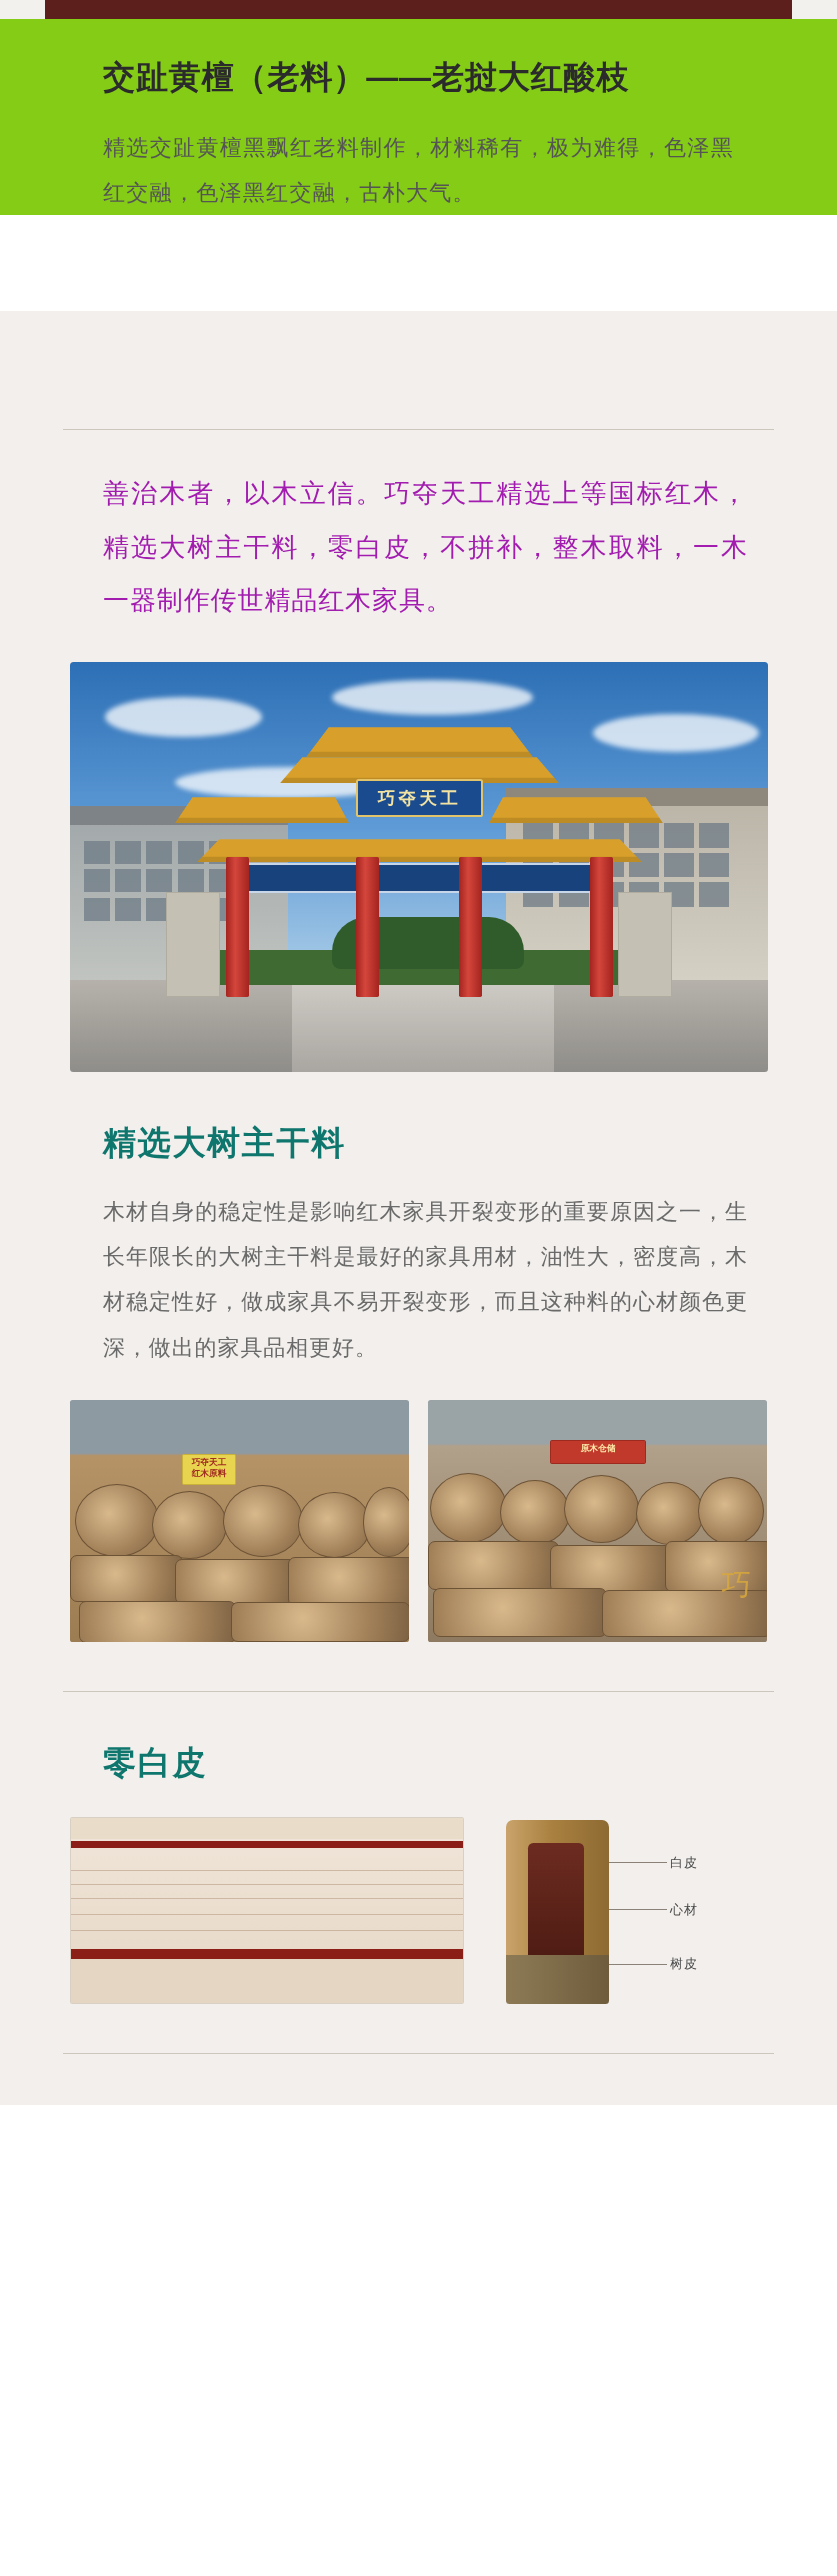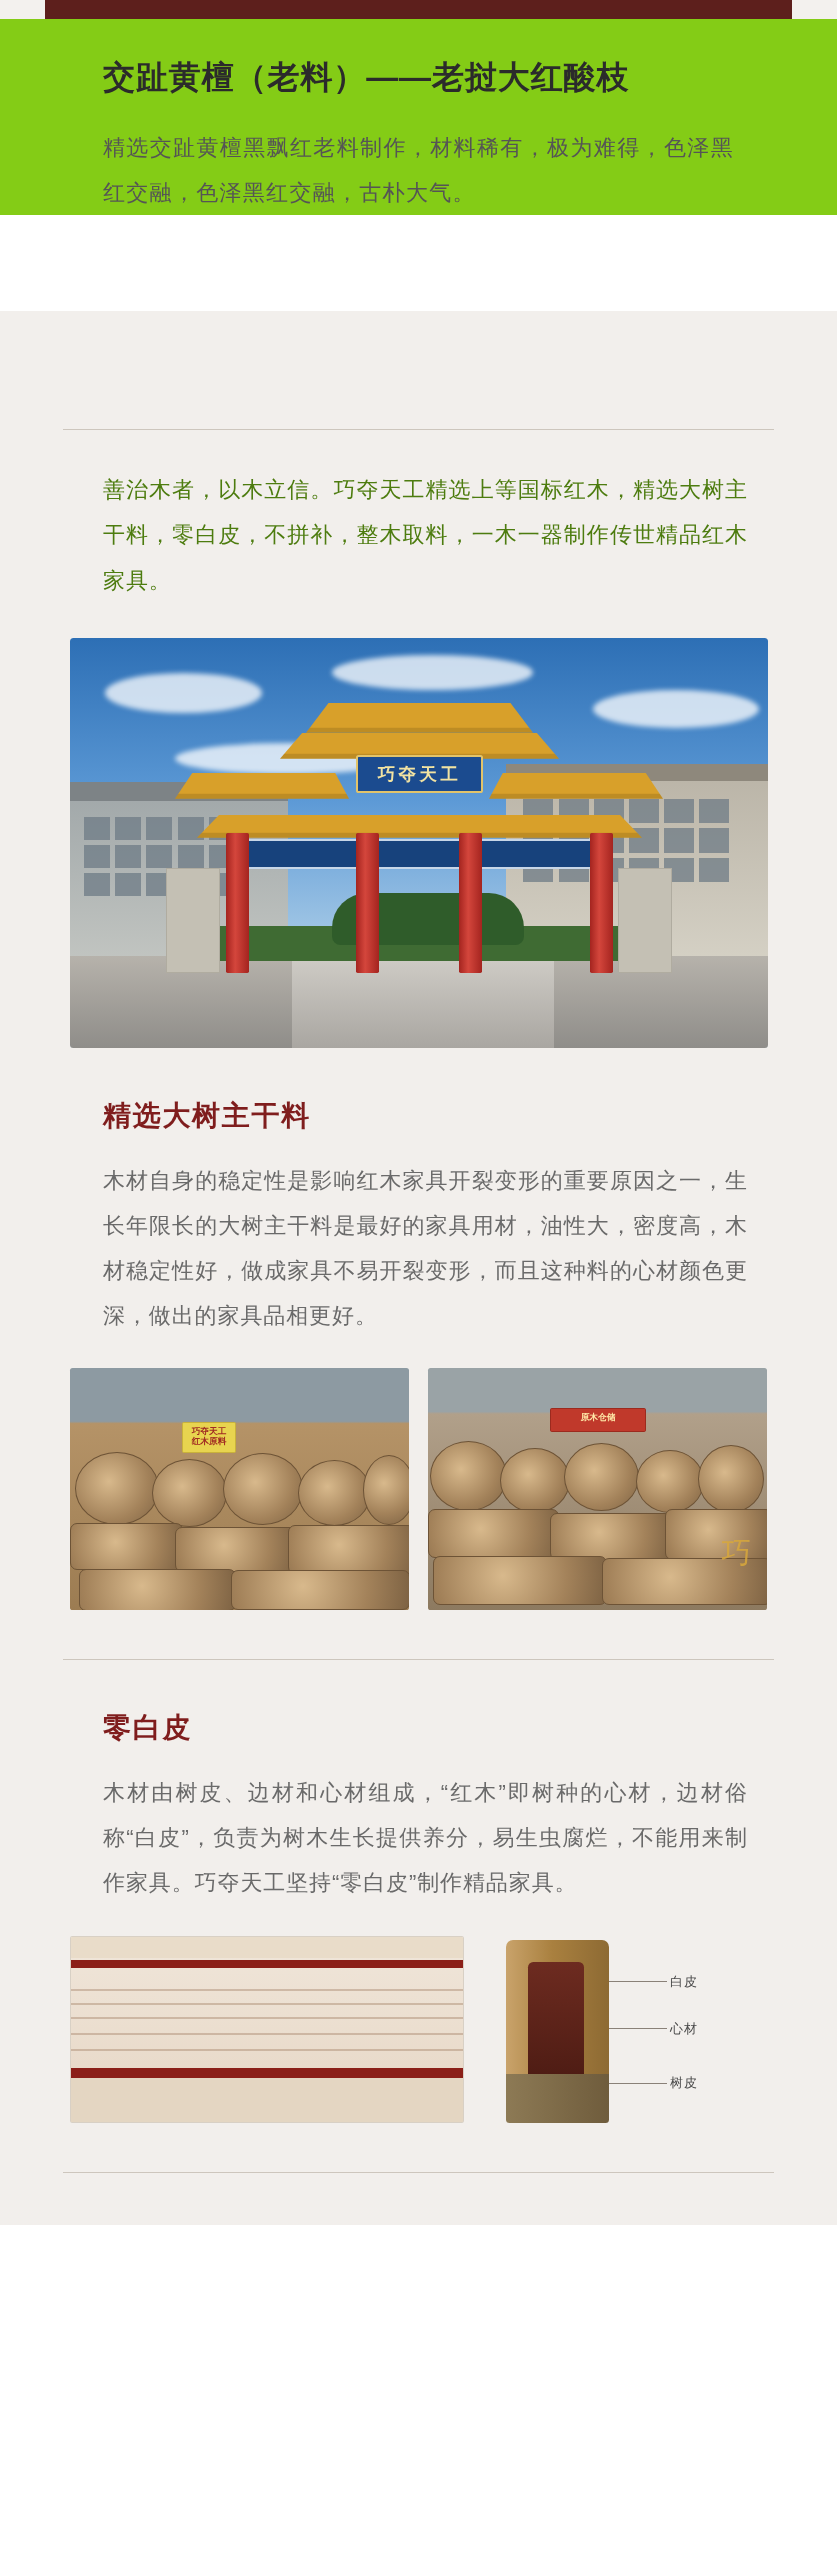--- a/index.html
+++ b/index.html
@@ -89,23 +89,23 @@
   }
   .rule {
     margin: 15.7px 63px 0 63px;
     height: 0.9px;
     background: #cdc6bd;
   }
 
   .panel p.body {
     margin: 37px 103px 0 103px;
     width: 645px;
-    font-size: 22px;
+    font-size: 26px;
     line-height: 2.05;
-    color: #4d7c0f;
+    color: #a21caf;
     text-align: justify;
     letter-spacing: 0.9px;
   }
 
   
   .photo-gate {
     margin: 35px 70px 0 70px;
     width: 698px;
     height: 410px;
     border-radius: 3.5px;
@@ -207,23 +207,23 @@
   .side-panel {
     position:absolute; bottom:0; width:54px; height:105px;
     background:#c4c0b4; border:1.7px solid #b0aca0;
   }
   .side-panel.sp1 { left:-8.7px; }
   .side-panel.sp2 { right:-8.7px; }
 
   
   .sub-title {
     margin: 49px 0 0 103px;
-    font-size: 28px;
+    font-size: 33px;
     font-weight: 700;
-    color: #7f1d1d;
+    color: #0f766e;
     letter-spacing: 1.7px;
   }
   .sub-body {
     margin: 23px 103px 0 103px;
     width: 645px;
     font-size: 22px;
     line-height: 2.05;
     color: #6a6a6a;
     text-align: justify;
     letter-spacing: 0.9px;
@@ -442,21 +442,20 @@
           <div class="log flat" style="left:5.2px;top:188px;width:174px;height:49px;"></div>
           <div class="log flat" style="left:174px;top:190px;width:170px;height:47px;"></div>
           <div class="sign red" style="left:122px;top:40px;width:96px;height:24px;">原木仓储</div>
           <div class="wm">巧</div>
         </div>
       </div>
 
       <div class="divider"></div>
 
       <div class="sub-title">零白皮</div>
-      <div class="sub-body">木材由树皮、边材和心材组成，“红木”即树种的心材，边材俗称“白皮”，负责为树木生长提供养分，易生虫腐烂，不能用来制作家具。巧夺天工坚持“零白皮”制作精品家具。</div>
 
       <div class="pair-row">
         <div class="board">
           <div class="stripe edge-dark" style="top:23px;height:7.8px;"></div>
           <div class="stripe edge-dark" style="top:131px;height:10.5px;"></div>
           <div class="stripe grain" style="top:52px;"></div>
           <div class="stripe grain" style="top:66px;"></div>
           <div class="stripe grain" style="top:80px;"></div>
           <div class="stripe grain" style="top:96px;"></div>
           <div class="stripe grain" style="top:112px;"></div>

